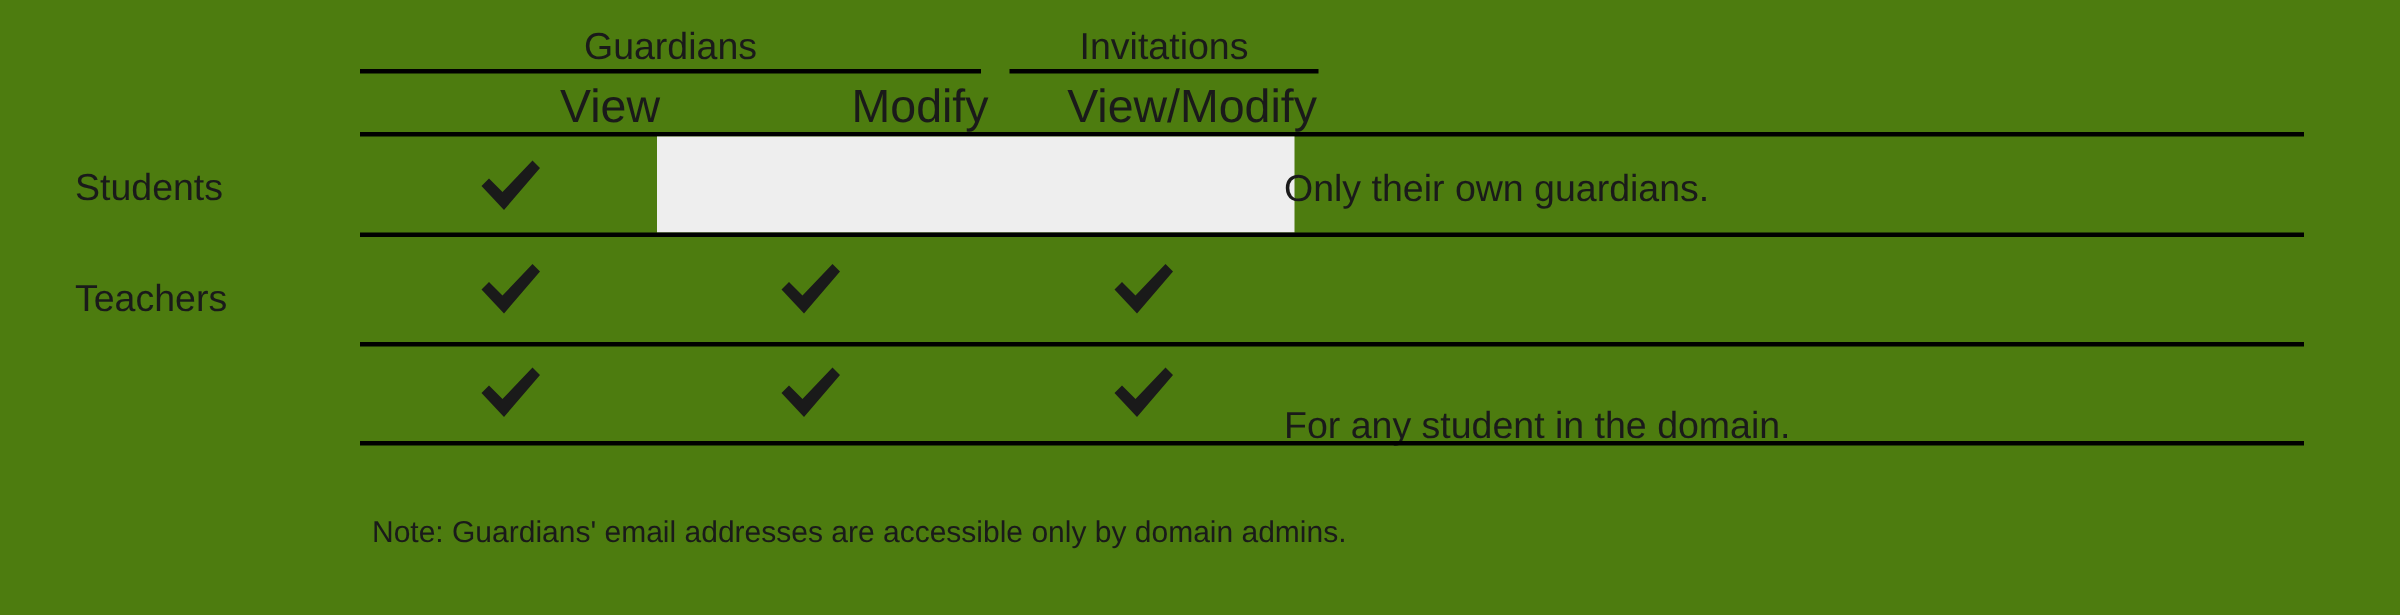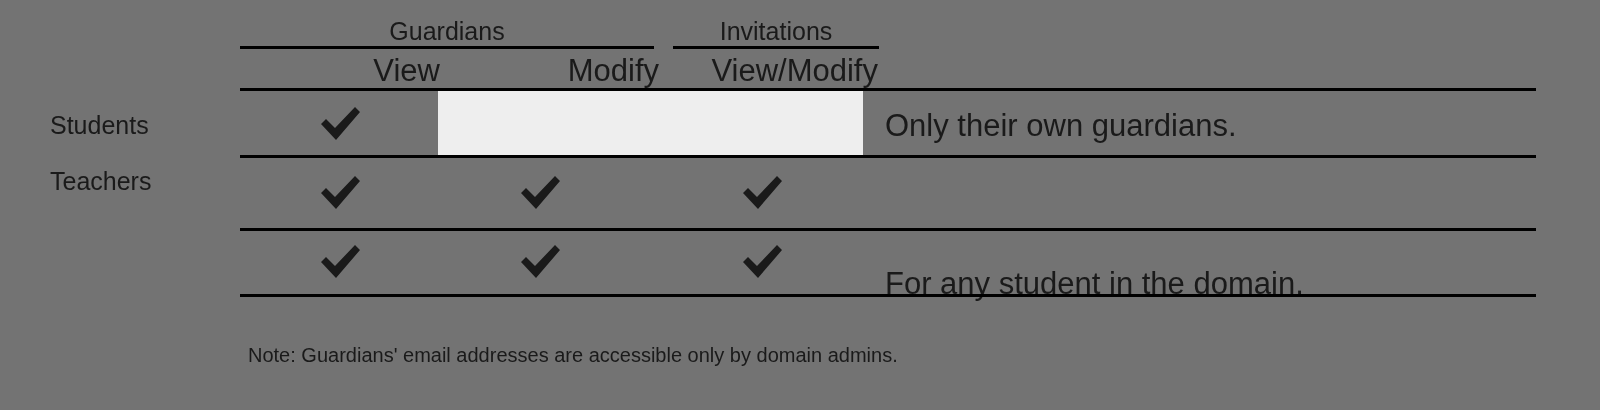--- a/index.html
+++ b/index.html
@@ -12,21 +12,21 @@
     height: 410px;
     font-family: "Liberation Sans", sans-serif;
     color: #1a1a1a;
     overflow: hidden;
   }
 
   .sheet {
     position: relative;
     width: 1600px;
     height: 410px;
-    background: #737373;
+    background: #4d7c0f;
   }
 
   
   .rule {
     position: absolute;
     background: #000000;
   }
   .rule-group-guardians {
     left: 240px;
     top: 46px;
@@ -116,21 +116,21 @@
 
   
   .row-label {
     position: absolute;
     left: 50px;
     font-size: 25px;
     line-height: 30px;
     white-space: nowrap;
   }
   .row-label-0 { top: 110px; }
-  .row-label-1 { top: 166px; }
+  .row-label-1 { top: 184px; }
   .row-label-2 { top: 248px; }
 
   
   .check {
     position: absolute;
     width: 46px;
     height: 40px;
   }
   .check svg { display: block; width: 46px; height: 40px; }
 
@@ -138,23 +138,23 @@
   .cx-modify    { left: 517px; }
   .cx-inv       { left: 739px; }
 
   .cy-0 { top: 104px; }
   .cy-1 { top: 173px; }
   .cy-2 { top: 242px; }
 
   
   .desc {
     position: absolute;
-    left: 885px;
+    left: 856px;
     width: 660px;
-    font-size: 31px;
+    font-size: 25px;
     line-height: 32px;
   }
   .desc-0 { top: 110px; }
   .desc-1 { top: 163px; }
   .desc-2 { top: 248px; margin-top: 20px; }
 
   
   .note {
     position: absolute;
     left: 248px;

